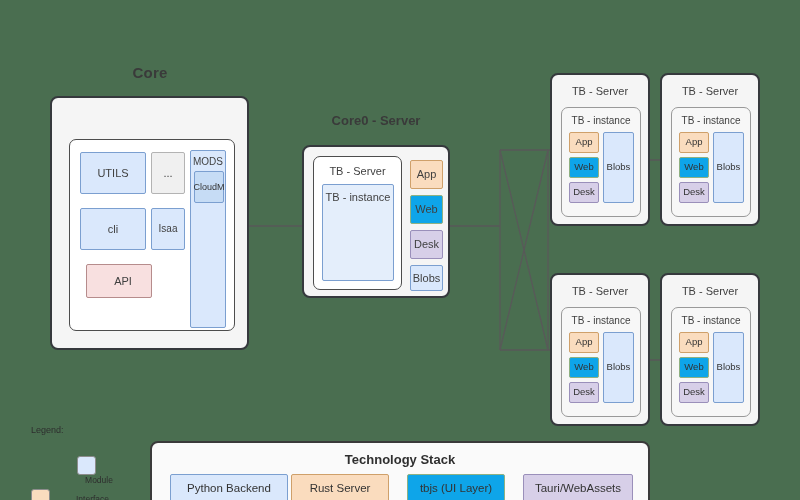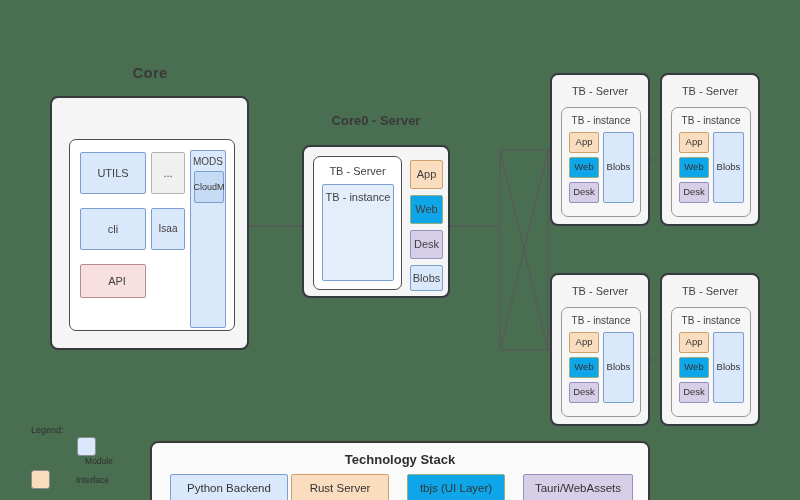--- a/index.html
+++ b/index.html
@@ -157,21 +157,21 @@
       </div>
 
       <div class="node box c-module" style="left:10px; top:68px; width:66px; height:42px;">
         <span class="t-mid">cli</span>
       </div>
 
       <div class="node box c-module" style="left:81px; top:68px; width:34px; height:42px;">
         <span class="t-small">Isaa</span>
       </div>
 
-      <div class="node box c-pink" style="left:10px; top:124px; width:66px; height:34px;padding-left:8px;">
+      <div class="node box c-pink" style="left:16px; top:124px; width:66px; height:34px;padding-left:8px;">
         <span class="t-mid">API</span>
       </div>
 
       <div class="abs box c-module" style="left:120px; top:10px; width:36px; height:178px;">
         <div class="node-label-top t-small" style="top:5px;">MODS</div>
         <div class="node box c-module" style="left:3px; top:20px; width:30px; height:32px; background:#c6dcf5;">
           <span style="font-size:9px;">CloudM</span>
         </div>
       </div>
 
@@ -290,21 +290,21 @@
     </div>
     <div class="node box c-green" style="left:255px; top:31px; width:98px; height:30px;">
       <span style="font-size:11.5px;">tbjs (UI Layer)</span>
     </div>
     <div class="node box c-purple" style="left:371px; top:31px; width:110px; height:30px;">
       <span style="font-size:11.5px;">Tauri/WebAssets</span>
     </div>
   </div>
 
   <div class="abs" style="left:31px; top:425px; width:110px; height:62px;">
-    <div class="legend-title" style="margin-bottom:2px;">Legend:</div>
+    <div class="legend-title" style="margin-bottom:21px;">Legend:</div>
 
     <div style="display:flex; align-items:center; margin-bottom:4px;flex-direction:column;">
       <div class="legend-swatch" style="background:#dae8fc;"></div>
       <span class="legend-text" style="margin-left:26px;">Module</span>
     </div>
 
     <div style="display:flex; align-items:center;">
       <div class="legend-swatch" style="background:#fadcbe;"></div>
       <span class="legend-text" style="margin-left:26px;">Interface</span>
     </div>

